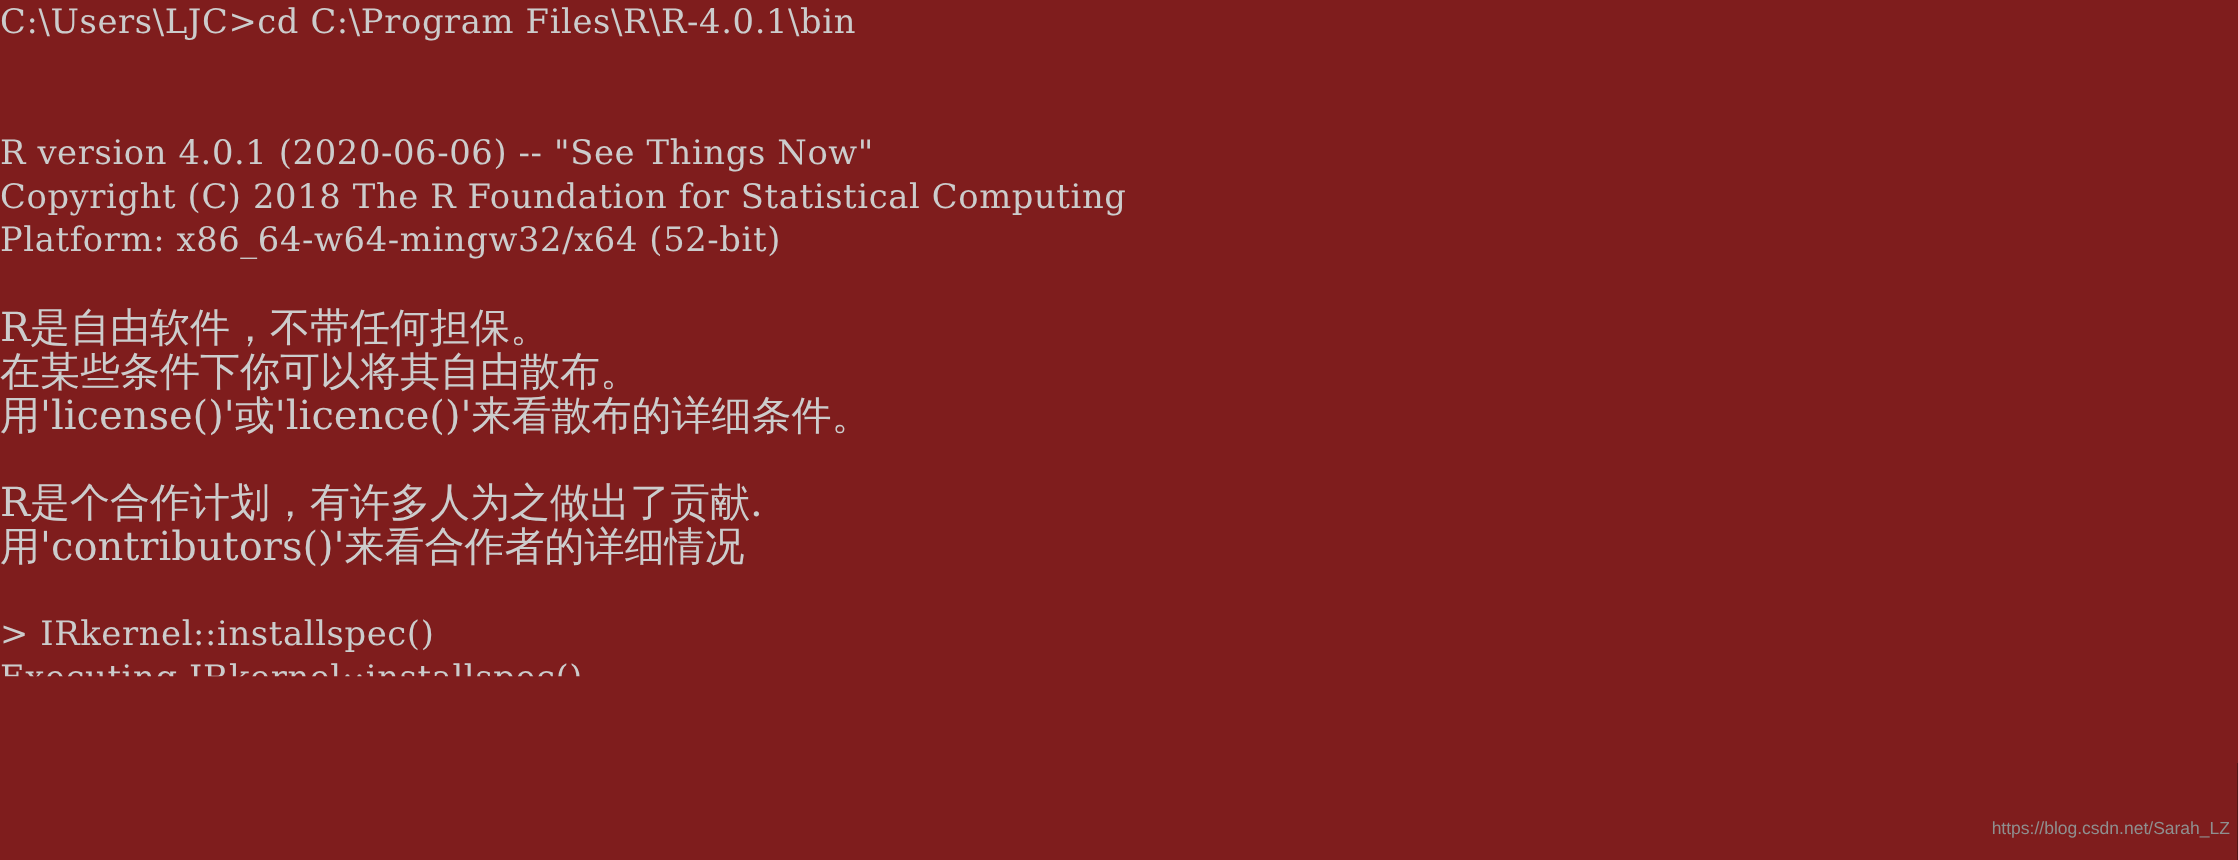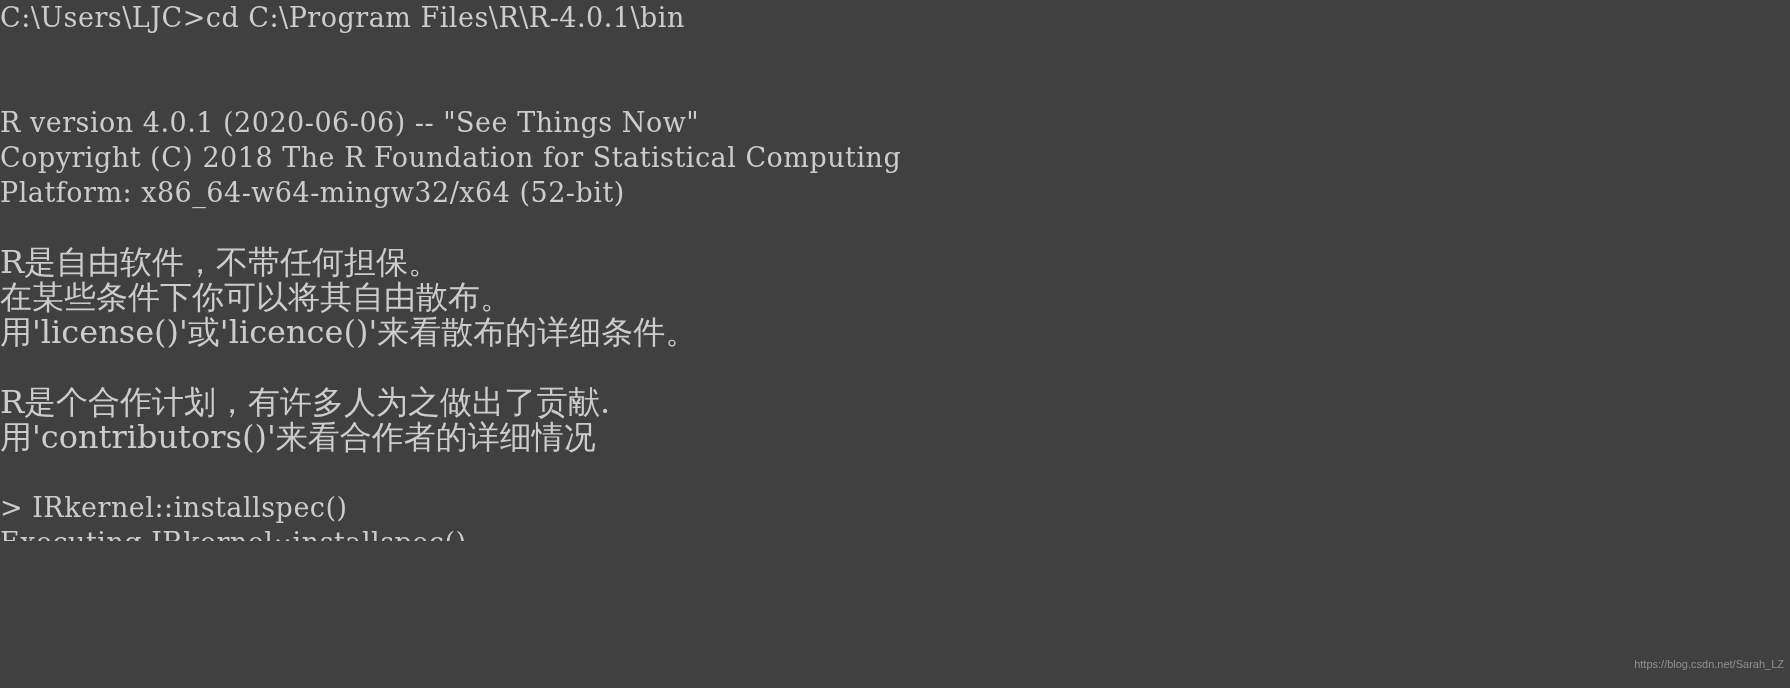--- a/index.html
+++ b/index.html
@@ -11,21 +11,21 @@
   body {
     width: 1790px;
     height: 688px;
     overflow: hidden;
     font-family: "DejaVu Serif", "Liberation Serif", serif;
   }
   #console {
     position: relative;
     width: 1790px;
     height: 688px;
-    background: #404040;
+    background: #7f1d1d;
     padding: 0;
     box-sizing: border-box;
     overflow: hidden;
   }
   .line {
     display: block;
     height: 35px;
     line-height: 35px;
     font-size: 27px;
     color: #cccccc;
@@ -44,21 +44,21 @@
   .line.clipped {
     height: 16px;
     line-height: 35px;
     overflow: hidden;
   }
   #watermark {
     position: absolute;
     right: 6px;
     bottom: 18px;
     font-family: "Liberation Sans", "DejaVu Sans", sans-serif;
-    font-size: 11px;
+    font-size: 14px;
     color: #8f8f8f;
     letter-spacing: 0px;
     white-space: pre;
   }
 </style>
 </head>
 <body>
 
 <div id="console">
   <div id="console-lines">

